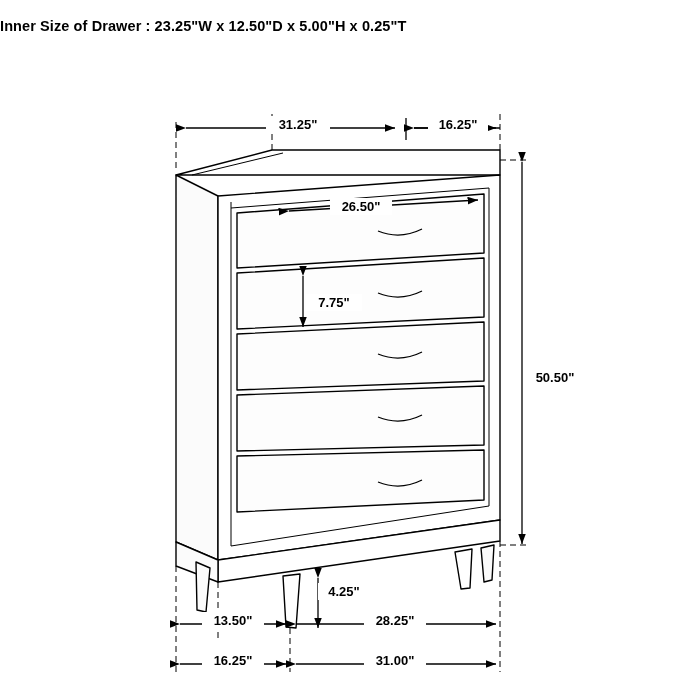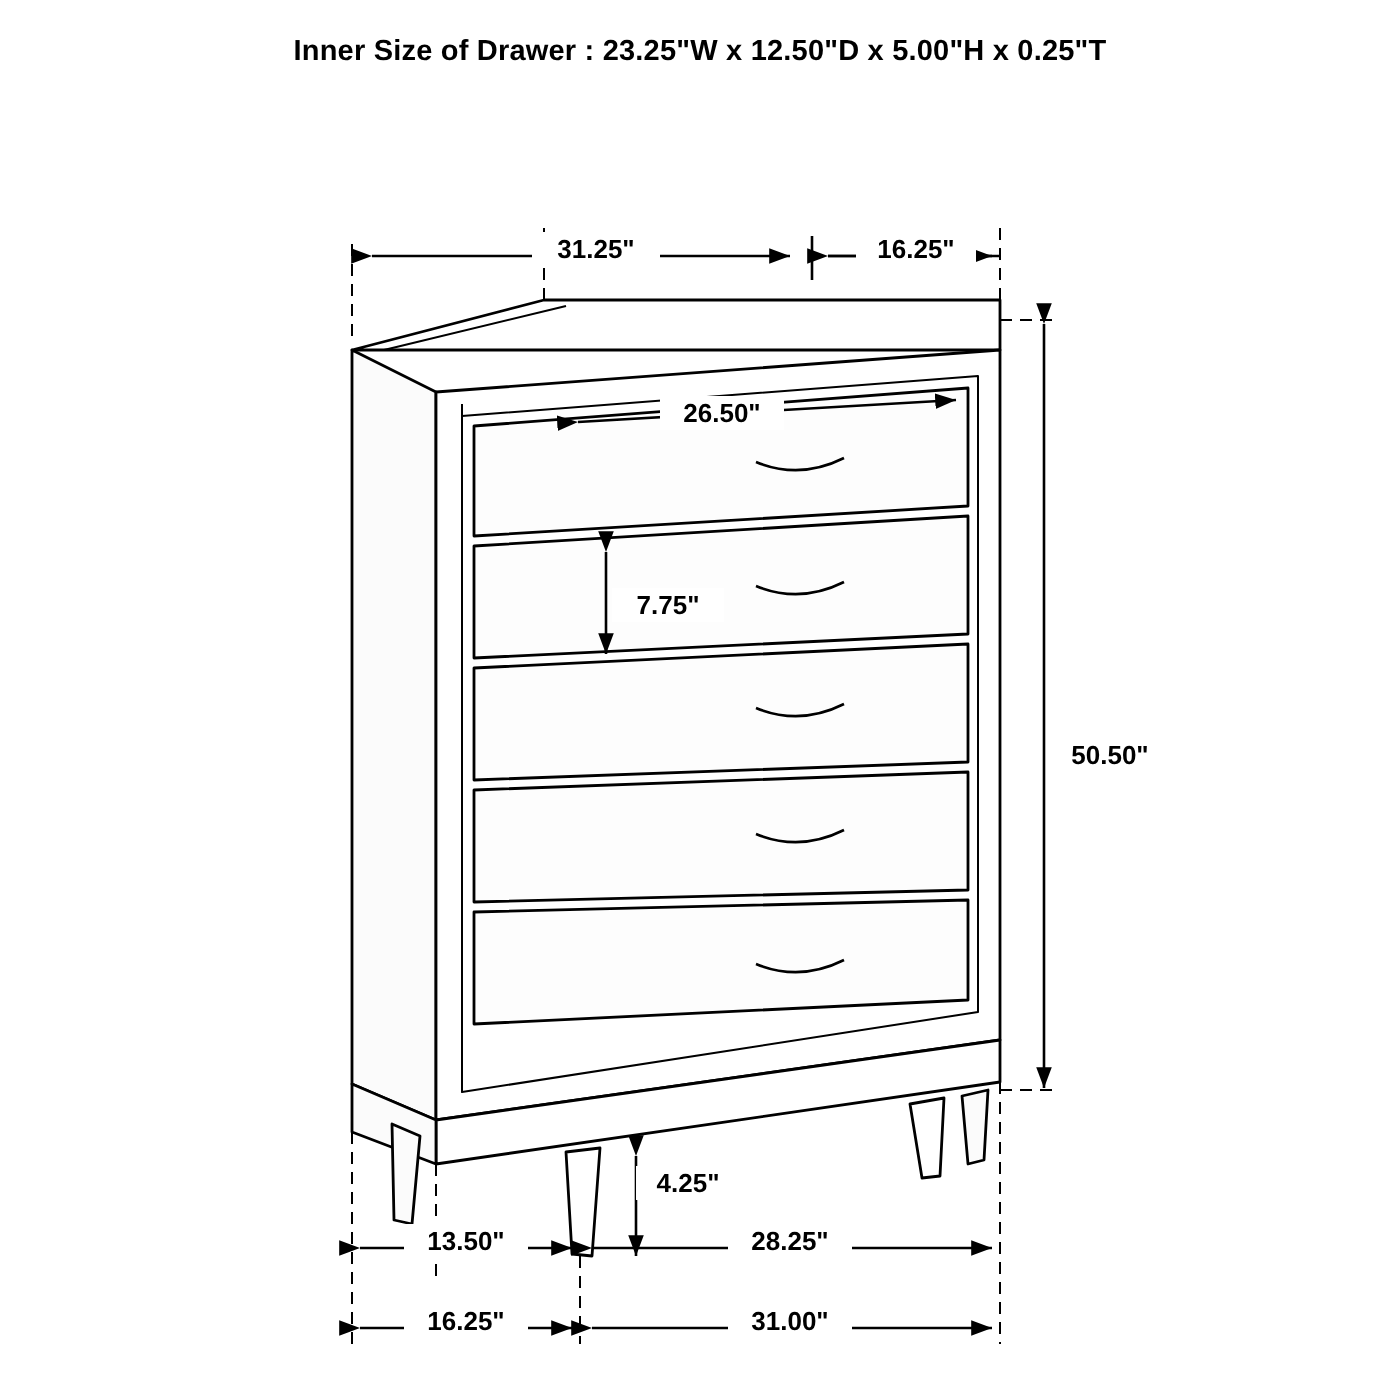--- a/index.html
+++ b/index.html
@@ -18,21 +18,21 @@
   #stage {
     position: relative;
     width: 700px;
     height: 700px;
   }
   .title {
     position: absolute;
     top: 18px;
     left: 0;
     width: 700px;
-    text-align: center;
+    text-align: left;
     font-size: 14.5px;
     font-weight: bold;
     letter-spacing: 0.1px;
   }
   svg.drawing {
     position: absolute;
     top: 0;
     left: 0;
     width: 700px;
     height: 700px;

